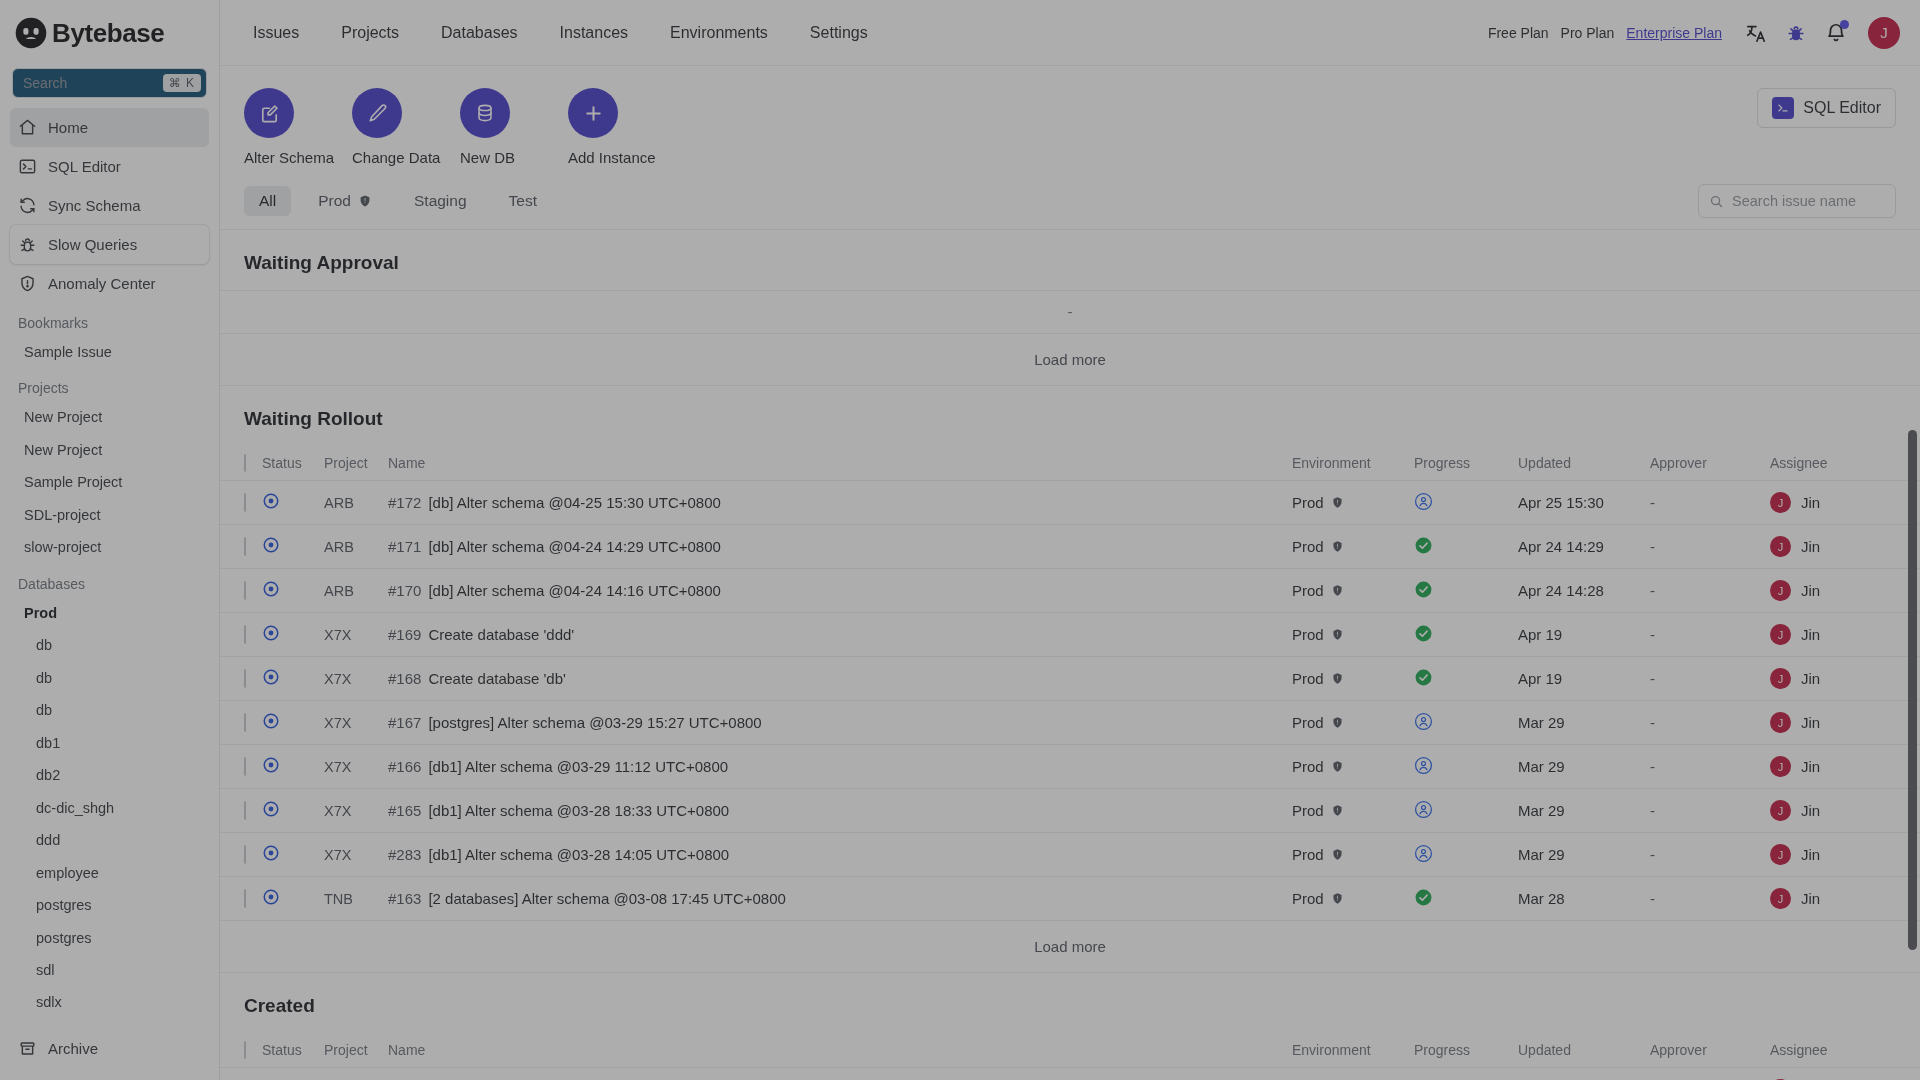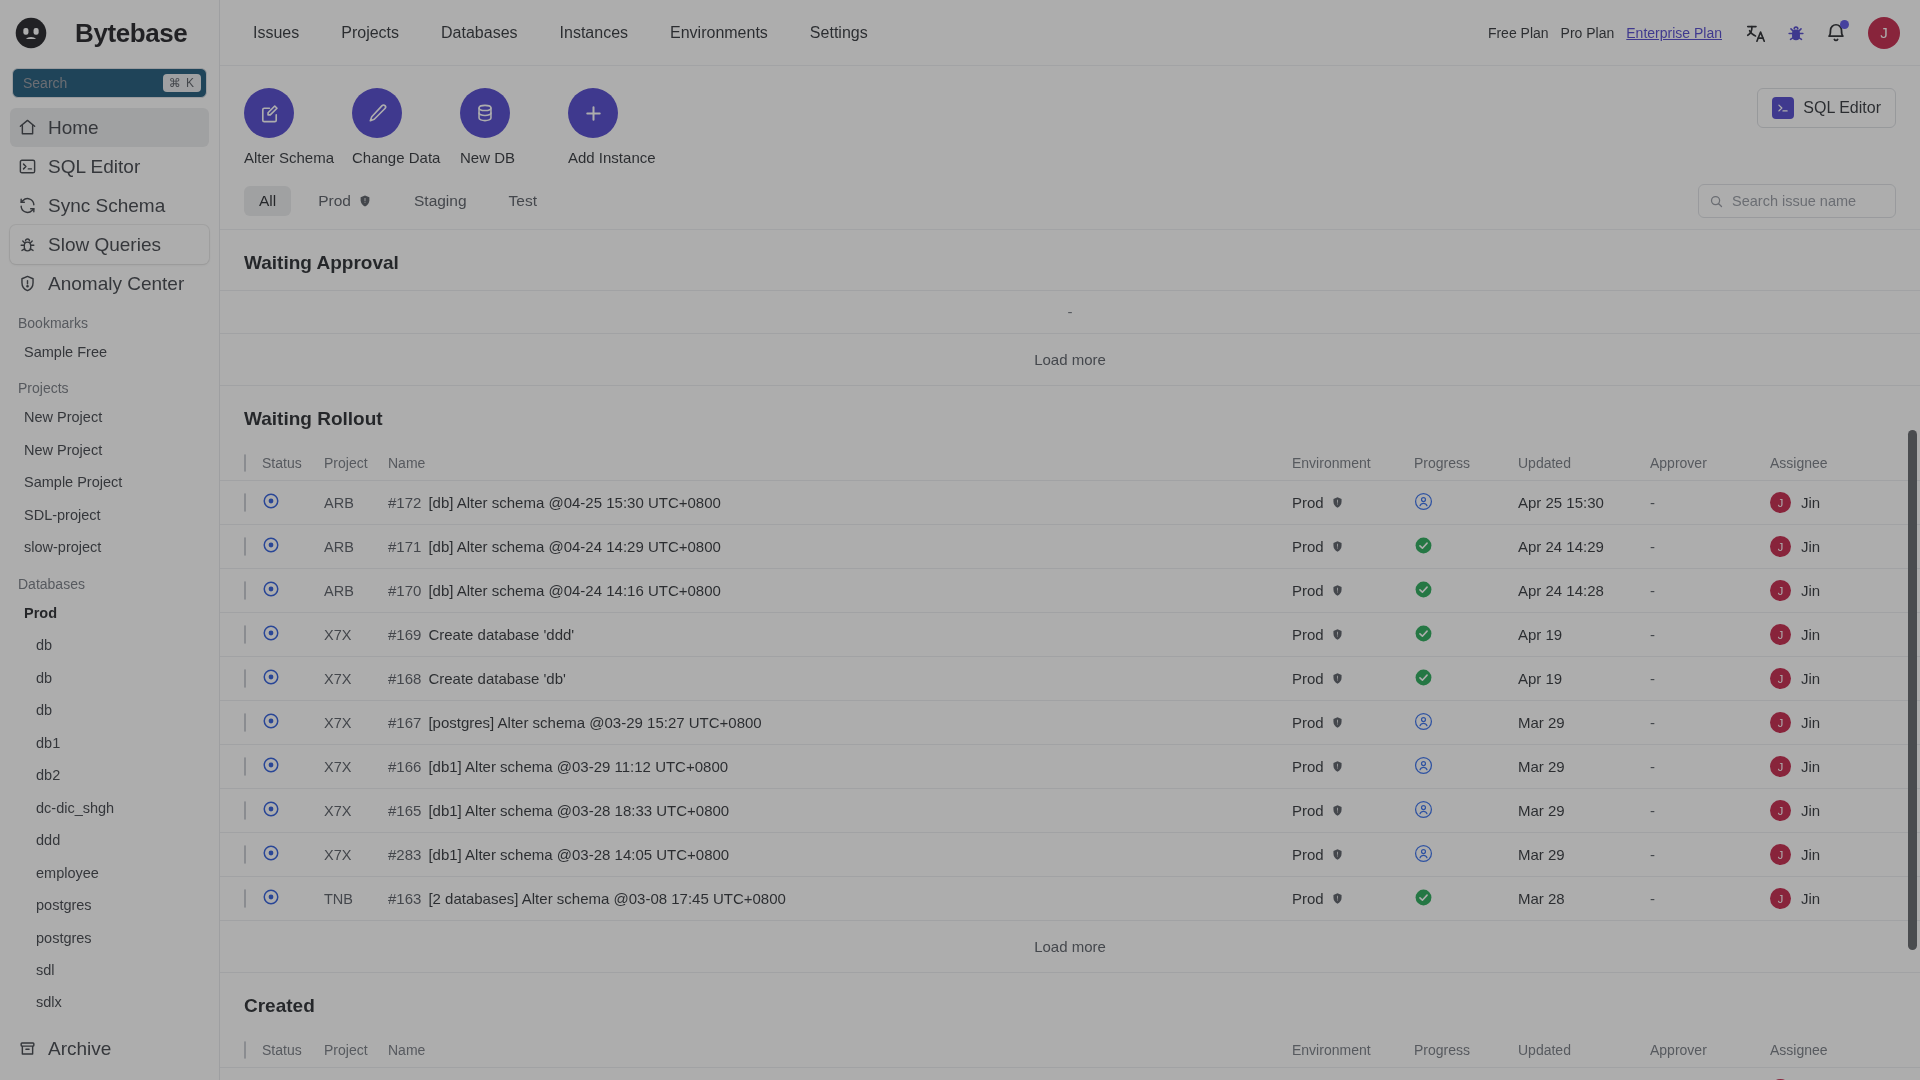--- a/index.html
+++ b/index.html
@@ -12,41 +12,41 @@
   #app { position: relative; width: 1920px; height: 1080px; display: flex; }
 
   
   .sidebar {
     width: 220px; height: 1080px; flex: 0 0 220px;
     background: #ffffff;
     border-right: 1px solid #e5e7eb;
     display: flex; flex-direction: column;
     position: relative; z-index: 1;
   }
-  .brand { height: 66px; display: flex; align-items: center; gap: 27px; padding: 0 14px; }
+  .brand { height: 66px; display: flex; align-items: center; gap: 4px; padding: 0 14px; }
   .brand-mark { width: 34px; height: 34px; flex: 0 0 34px; }
   .brand-name { font-size: 26px; font-weight: 700; letter-spacing: -0.4px; color: #0f0f14; }
 
   .search-box {
     margin: 2px 12px 10px 12px; height: 30px;
     border: 1px solid #dcdfe4; border-radius: 6px;
     display: flex; align-items: center; padding: 0 5px 0 10px;
     background: #0c4a6e;
   }
   .search-box .ph { font-size: 14px; color: #8d929b; flex: 1; }
   .kbd {
     background: #e7e9ec; border-radius: 4px; padding: 2px 6px;
     font-size: 12px; color: #4b5059; letter-spacing: 1px;
   }
 
   .nav-list { padding: 0 10px; }
   .nav-item {
     display: flex; align-items: center; gap: 11px;
     height: 39px; padding: 0 8px; border-radius: 6px;
-    font-size: 19px; color: #31353c; cursor: pointer;
+    font-size: 15px; color: #31353c; cursor: pointer;
   }
   .nav-item.active-grey { background: #e9eaec; }
   .nav-item.highlight {
     background: #ffffff;
     box-shadow: 0 0 0 1px rgba(0,0,0,.07), 0 1px 3px rgba(0,0,0,.09);
     position: relative; z-index: 60;
   }
   .nav-ico { width: 19px; height: 19px; flex: 0 0 19px; display: block; }
 
   .sec-label { font-size: 14px; color: #6b7079; padding: 12px 18px 5px 18px; }
@@ -233,21 +233,21 @@
           <svg class="nav-ico" viewBox="0 0 24 24" fill="none" stroke="#31353c" stroke-width="1.8" stroke-linecap="round" stroke-linejoin="round">
             <path d="M12 3l7 3v5c0 5-3 8.5-7 10-4-1.5-7-5-7-10V6z"></path>
               <path d="M12 8.5v4"></path>
               <circle cx="12" cy="15.5" r=".8" fill="#31353c"></circle>
           </svg>
           <span>Anomaly Center</span>
         </div>
       </div>
 
       <div class="sec-label">Bookmarks</div>
-      <div class="sub-item">Sample Free</div>
+      <div class="sub-item">Sample Issue</div>
 
       <div class="sec-label">Projects</div>
       <div class="sub-item">New Project</div>
       <div class="sub-item">New Project</div>
       <div class="sub-item">Sample Project</div>
       <div class="sub-item">SDL-project</div>
       <div class="sub-item">slow-project</div>
 
       <div class="sec-label">Databases</div>
       <div class="sub-item bold">Prod</div>

